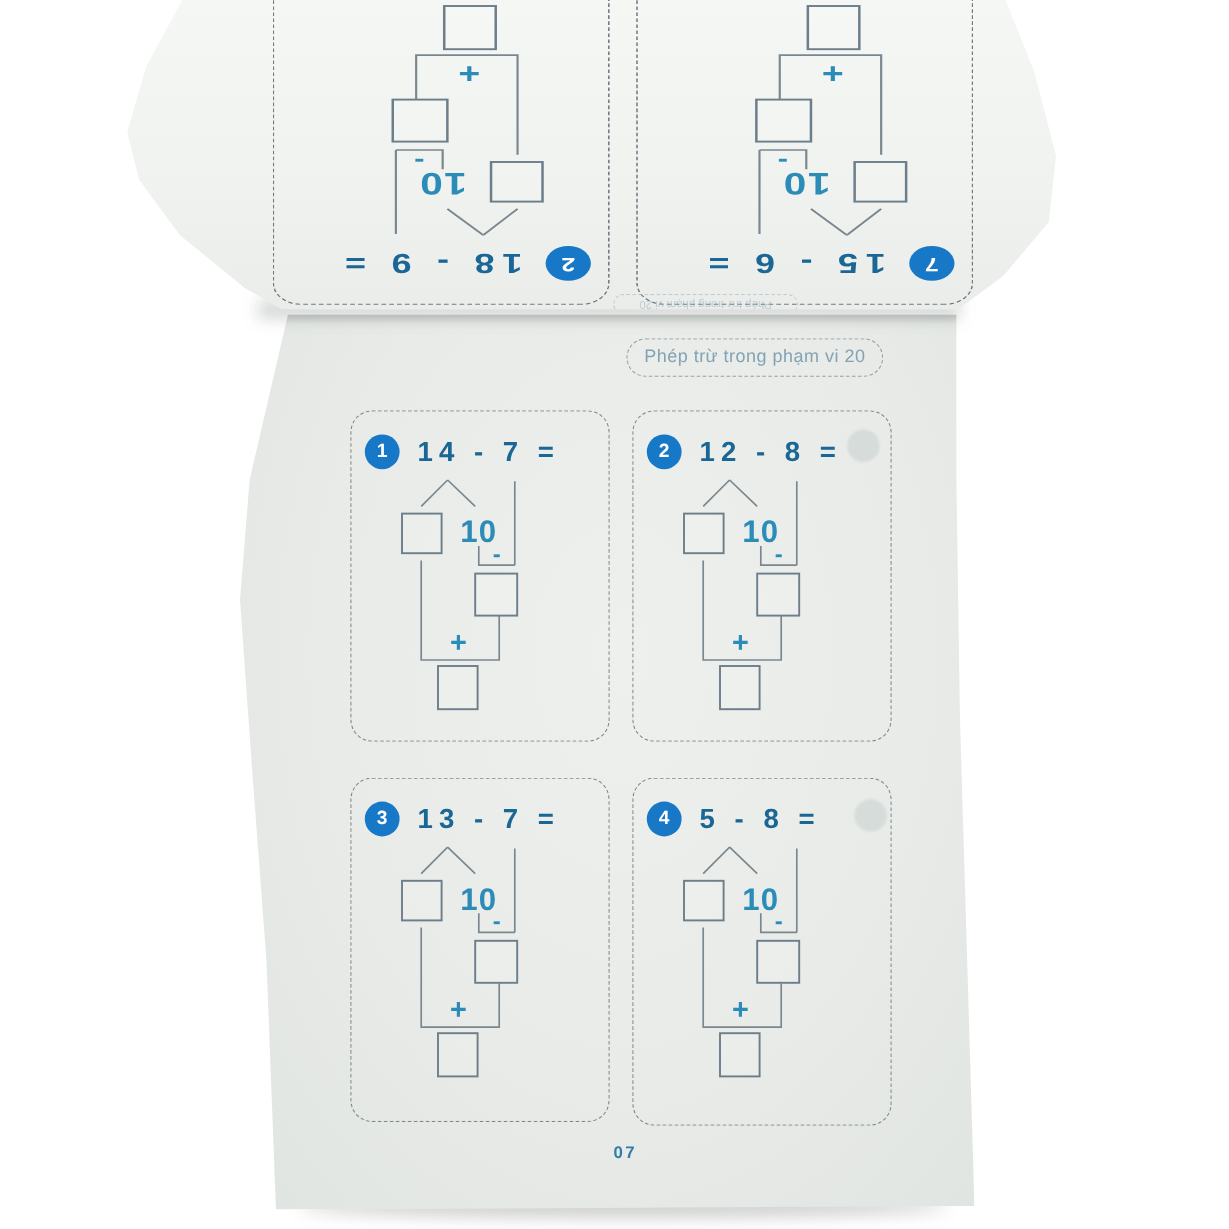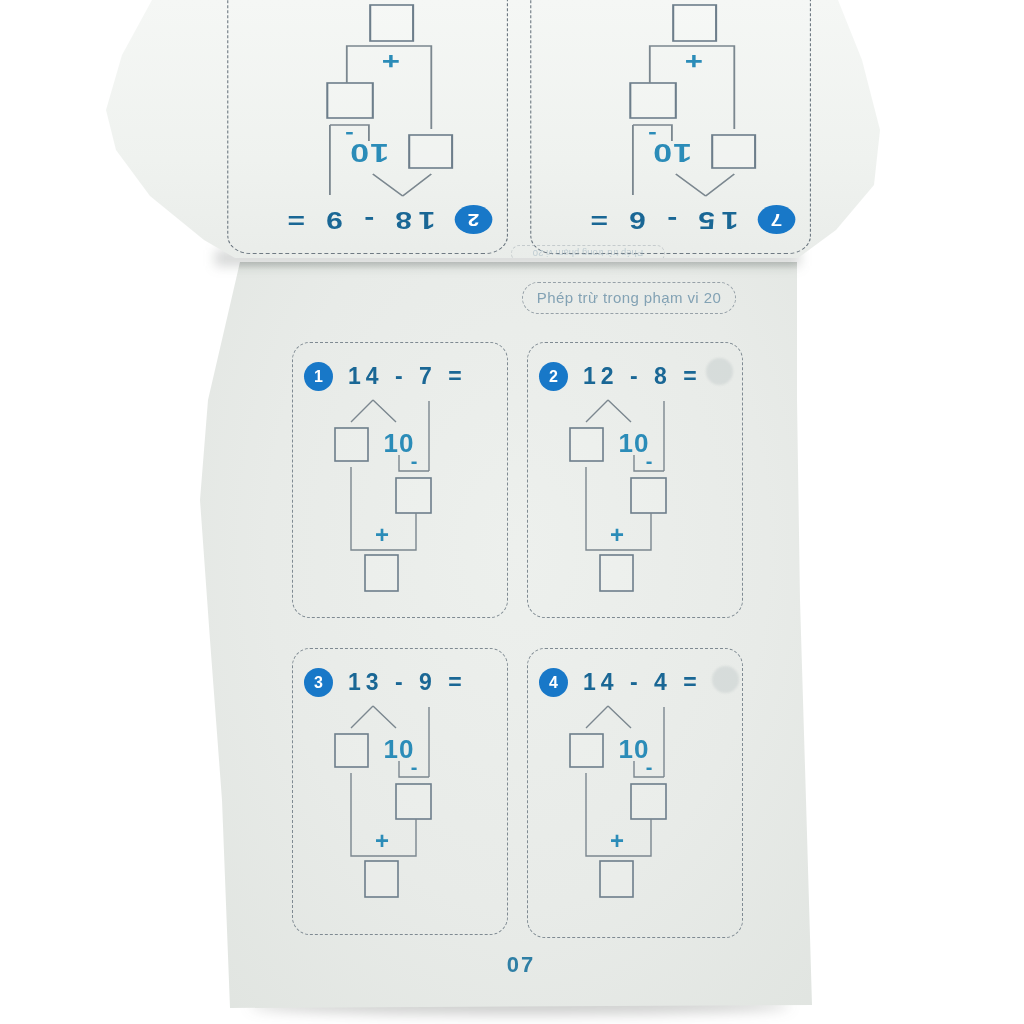--- a/index.html
+++ b/index.html
@@ -17,21 +17,21 @@
                             614px 745px, 32px 748px, 24px 540px, 12px 380px, 2px 240px, 10px 140px); }
   .page::before { content:""; position:absolute; left:0; right:0; top:0; height:10px;
                   background:linear-gradient(rgba(110,120,115,.28), rgba(110,120,115,0)); }
 
   .header-pill { position:absolute; left:324px; top:22px; width:212px; height:30px;
                  border:1.5px dashed #97a1a8; border-radius:16px;
                  color:#83a2b4; font-size:15px; line-height:30px; text-align:center;
                  letter-spacing:.4px; }
 
   .page-num { position:absolute; left:288px; top:692px; width:70px; text-align:center;
-              font-weight:bold; font-size:22px; letter-spacing:2px; color:#2f7fa5; }
+              font-weight:bold; font-size:14px; letter-spacing:2px; color:#2f7fa5; }
 
   .ghost-circle { position:absolute; width:27px; height:27px; border-radius:50%;
                   background:rgba(145,158,163,.20); filter:blur(1px); }
 
   
   .card { position:absolute; width:216px; height:276px;
           border:1.5px dashed #7f8a92; border-radius:18px; box-sizing:border-box; }
   .card-head { position:absolute; left:11px; top:19px; display:flex; align-items:center; gap:15px; }
   .badge { width:29px; height:29px; border-radius:50%; background:#1878c8;
            color:#ffffff; font-weight:bold; font-size:16px; line-height:29px;
@@ -110,39 +110,39 @@
         <rect class="bx" x="103" y="87" width="35" height="35"></rect>
         <path class="ln" d="M58,76 58,159 123,159 123,122"></path>
         <text class="sign plus" x="89" y="152" text-anchor="middle">+</text>
         <rect class="bx" x="72" y="164" width="33" height="36"></rect>
       </svg>
     </div>
 
     <div class="card" style="left:94px; top:388px; height:287px;">
       <div class="card-head">
         <div class="badge">3</div>
-        <div class="equation">13 - 9 =</div>
+        <div class="equation">13 - 7 =</div>
       </div>
       <svg class="diagram" viewBox="0 0 216 228">
         <path class="ln" d="M80,9 58,31 M80,9 103,31"></path>
         <rect class="bx" x="42" y="37" width="33" height="33"></rect>
         <text class="ten" x="106" y="61" text-anchor="middle">10</text>
         <path class="ln" d="M136,10 136,80 M106,64 106,80 136,80"></path>
         <text class="sign" x="121" y="77" text-anchor="middle">-</text>
         <rect class="bx" x="103" y="87" width="35" height="35"></rect>
         <path class="ln" d="M58,76 58,159 123,159 123,122"></path>
         <text class="sign plus" x="89" y="152" text-anchor="middle">+</text>
         <rect class="bx" x="72" y="164" width="33" height="36"></rect>
       </svg>
     </div>
 
     <div class="card" style="left:329px; top:388px; height:290px;">
       <div class="card-head">
         <div class="badge">4</div>
-        <div class="equation">14 - 4 =</div>
+        <div class="equation">5 - 8 =</div>
       </div>
       <svg class="diagram" viewBox="0 0 216 228">
         <path class="ln" d="M80,9 58,31 M80,9 103,31"></path>
         <rect class="bx" x="42" y="37" width="33" height="33"></rect>
         <text class="ten" x="106" y="61" text-anchor="middle">10</text>
         <path class="ln" d="M136,10 136,80 M106,64 106,80 136,80"></path>
         <text class="sign" x="121" y="77" text-anchor="middle">-</text>
         <rect class="bx" x="103" y="87" width="35" height="35"></rect>
         <path class="ln" d="M58,76 58,159 123,159 123,122"></path>
         <text class="sign plus" x="89" y="152" text-anchor="middle">+</text>

